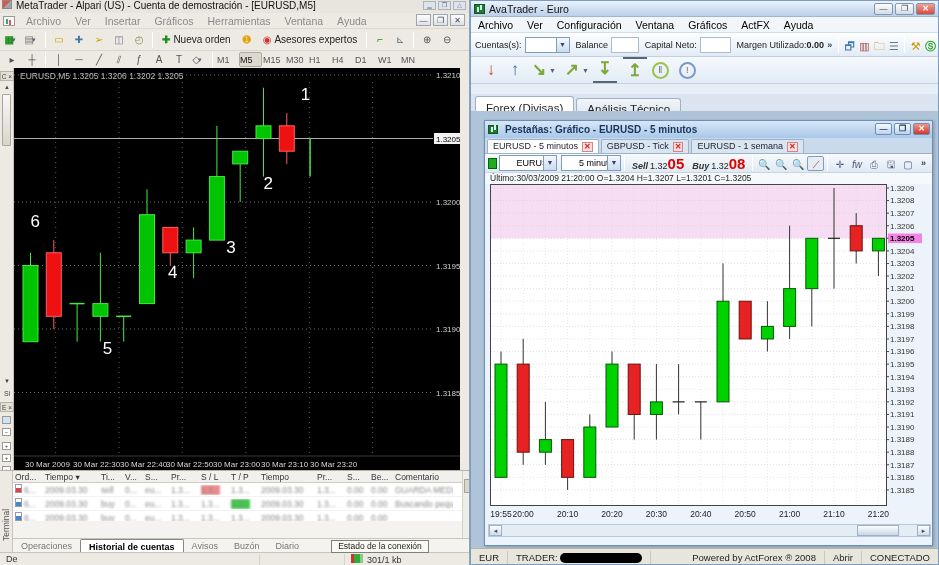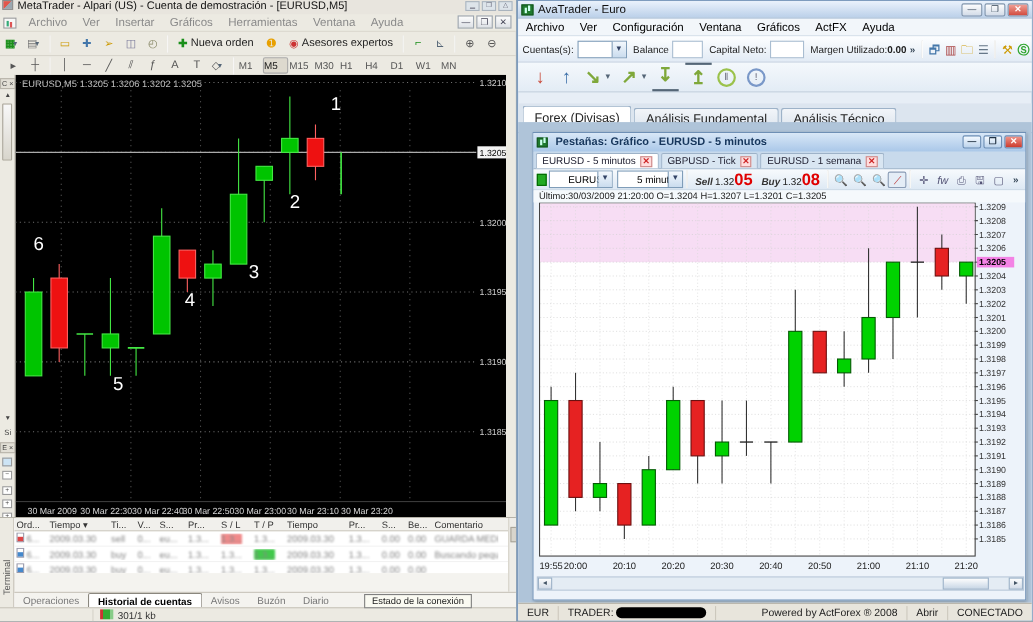--- a/index.html
+++ b/index.html
@@ -361,20 +361,21 @@
           <span class="vthumb"></span>
         </div>
       <div class="term-tabs">
         <span class="ttab">Operaciones</span>
         <span class="ttab active">Historial de cuentas</span>
         <span class="ttab">Avisos</span>
         <span class="ttab">Buzón</span>
         <span class="ttab">Diario</span>
       </div>
       <div class="mt-status">
+        <span class="cell" style="width:260px">De</span>
         <span class="cell" style="width:85px"></span>
         <span class="cell" style="border-right:none"><span class="connbars"></span><span>301/1 kb</span></span>
       </div>
       <div class="mt-tooltip">Estado de la conexión</div>
     </div>
   </div>
 
   <div class="win ava">
     <div class="ava-titlebar">
       <span class="ava-appicon"></span>
@@ -422,21 +423,20 @@
         <span class="dd">▼</span>
       <span class="bigarrow" style="color:#7FA83A">↗</span>
         <span class="dd">▼</span>
       <span class="bigarrow" style="color:#7FA83A;border-bottom:2px solid #567">↧</span>
       <span class="bigarrow" style="color:#7FA83A;border-top:2px solid #567;margin-left:6px">↥</span>
       <span class="circlebtn">‖</span>
       <span class="circlebtn blue">!</span>
     </div>
     <div class="ava-tabsrow">
       <span class="atab active">Forex (Divisas)</span>
-      <span class="atab">Análisis Fundamental</span>
       <span class="atab">Análisis Técnico</span>
 
     </div>
 
     <div class="ava-mdi">
       <div class="inner">
         <div class="ititle">
           <span class="ava-appicon"></span>
           <span style="margin-left:3px">Pestañas: Gráfico - EURUSD - 5 minutos</span>
           <span class="ibtns">

